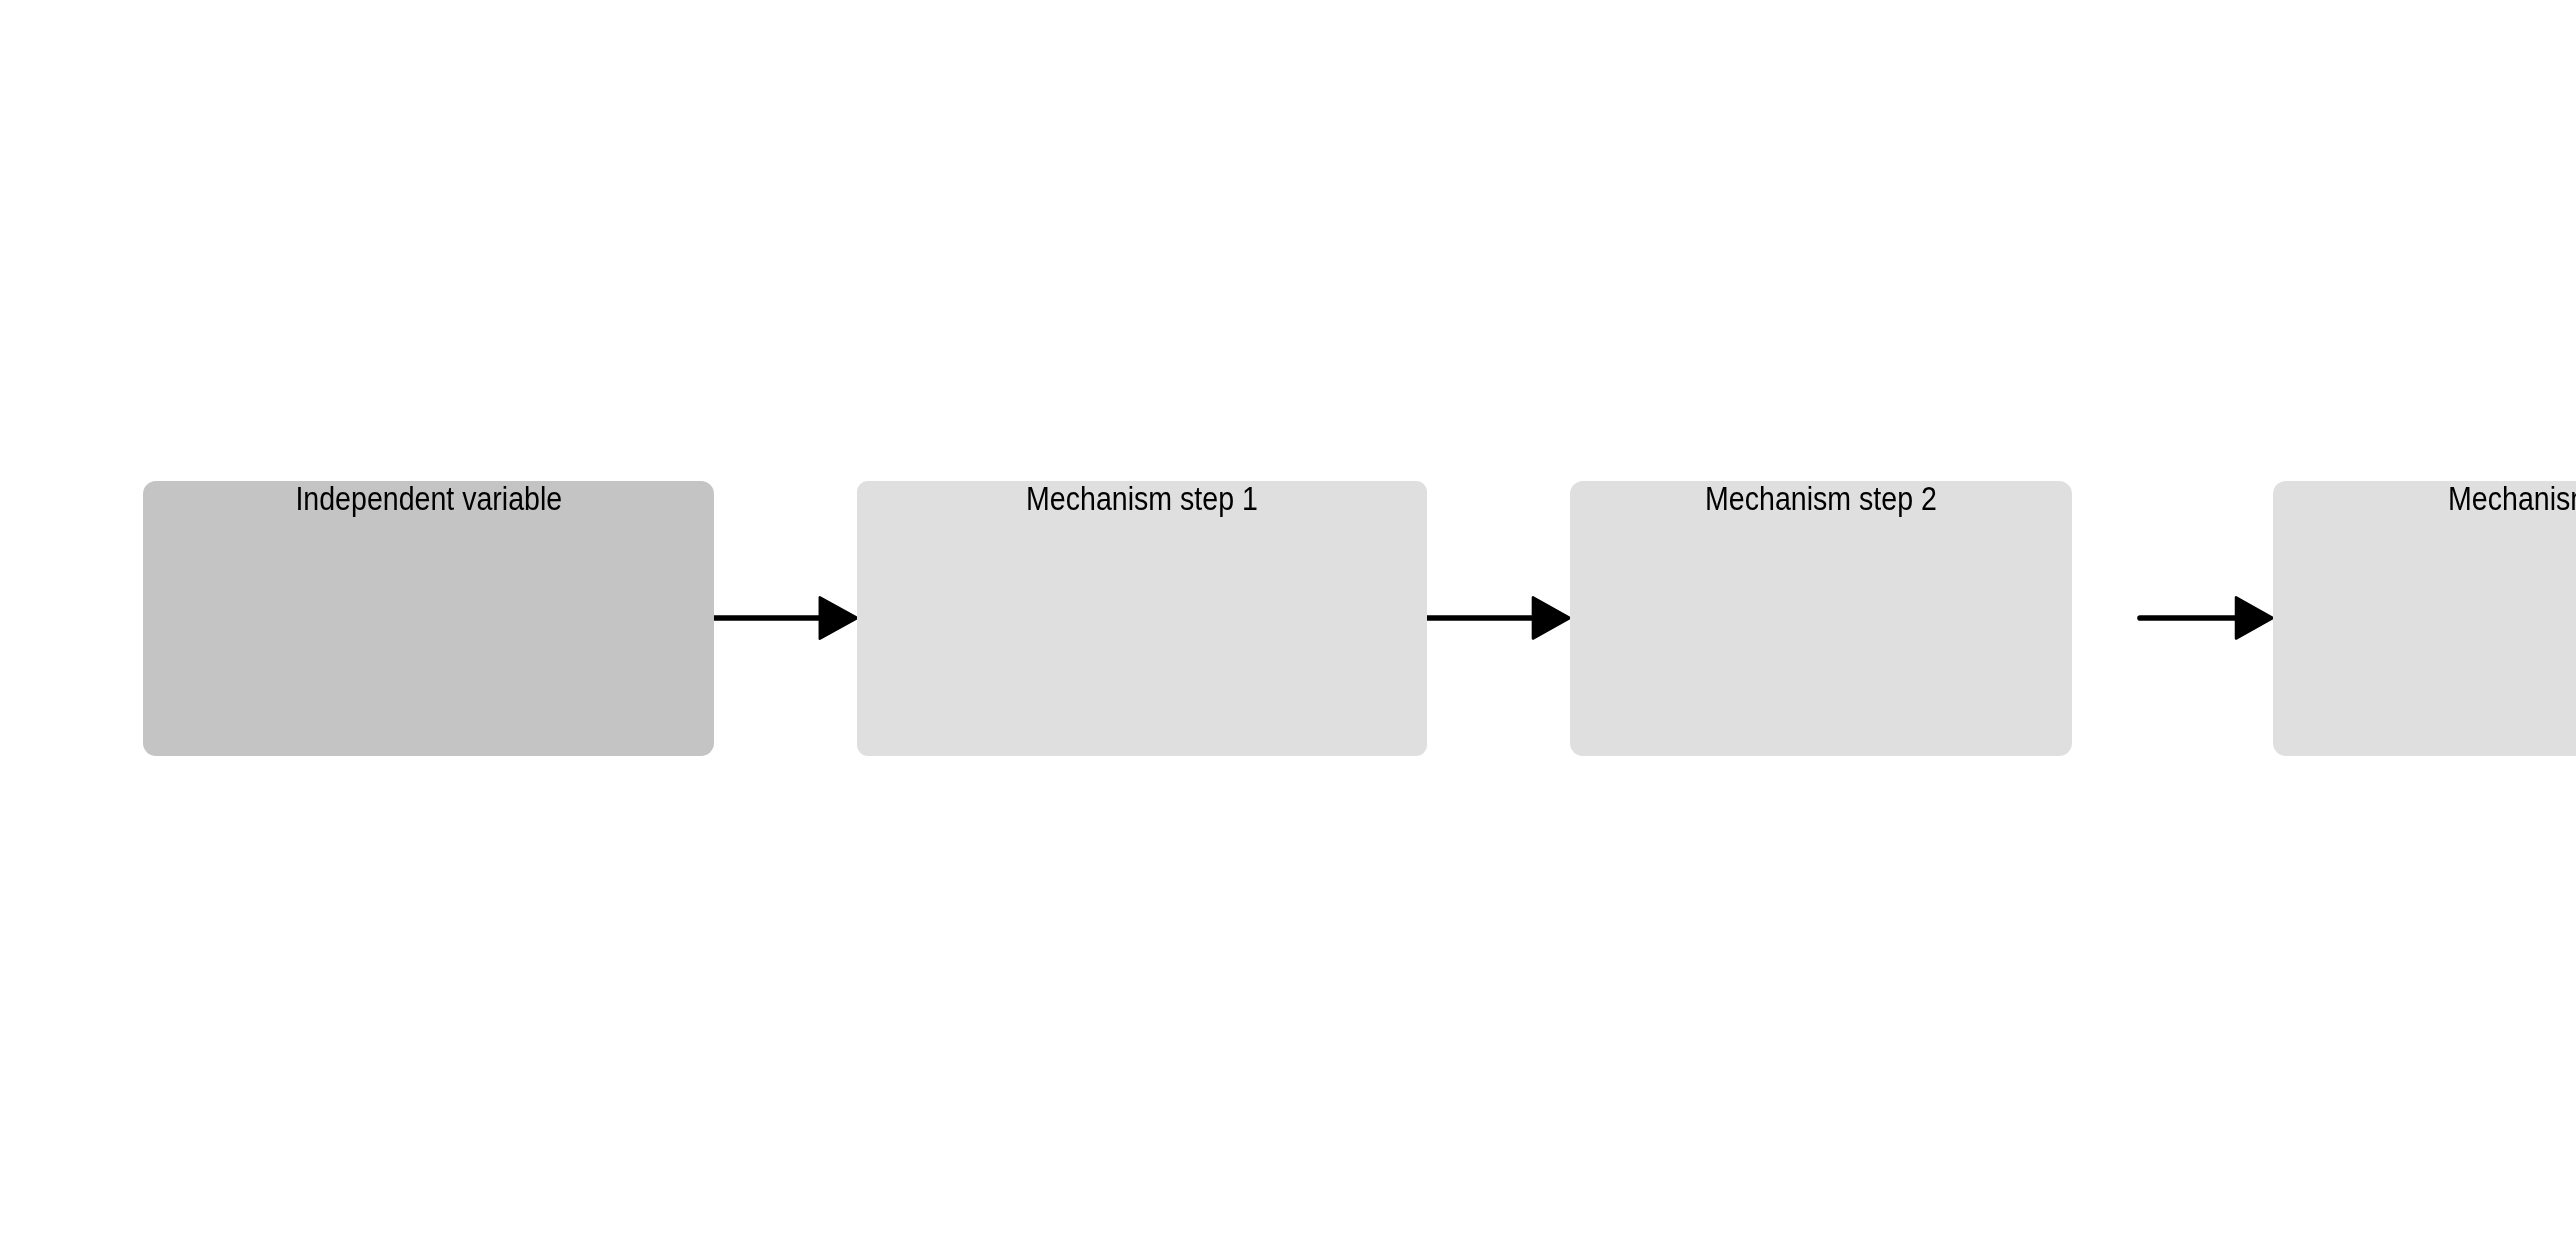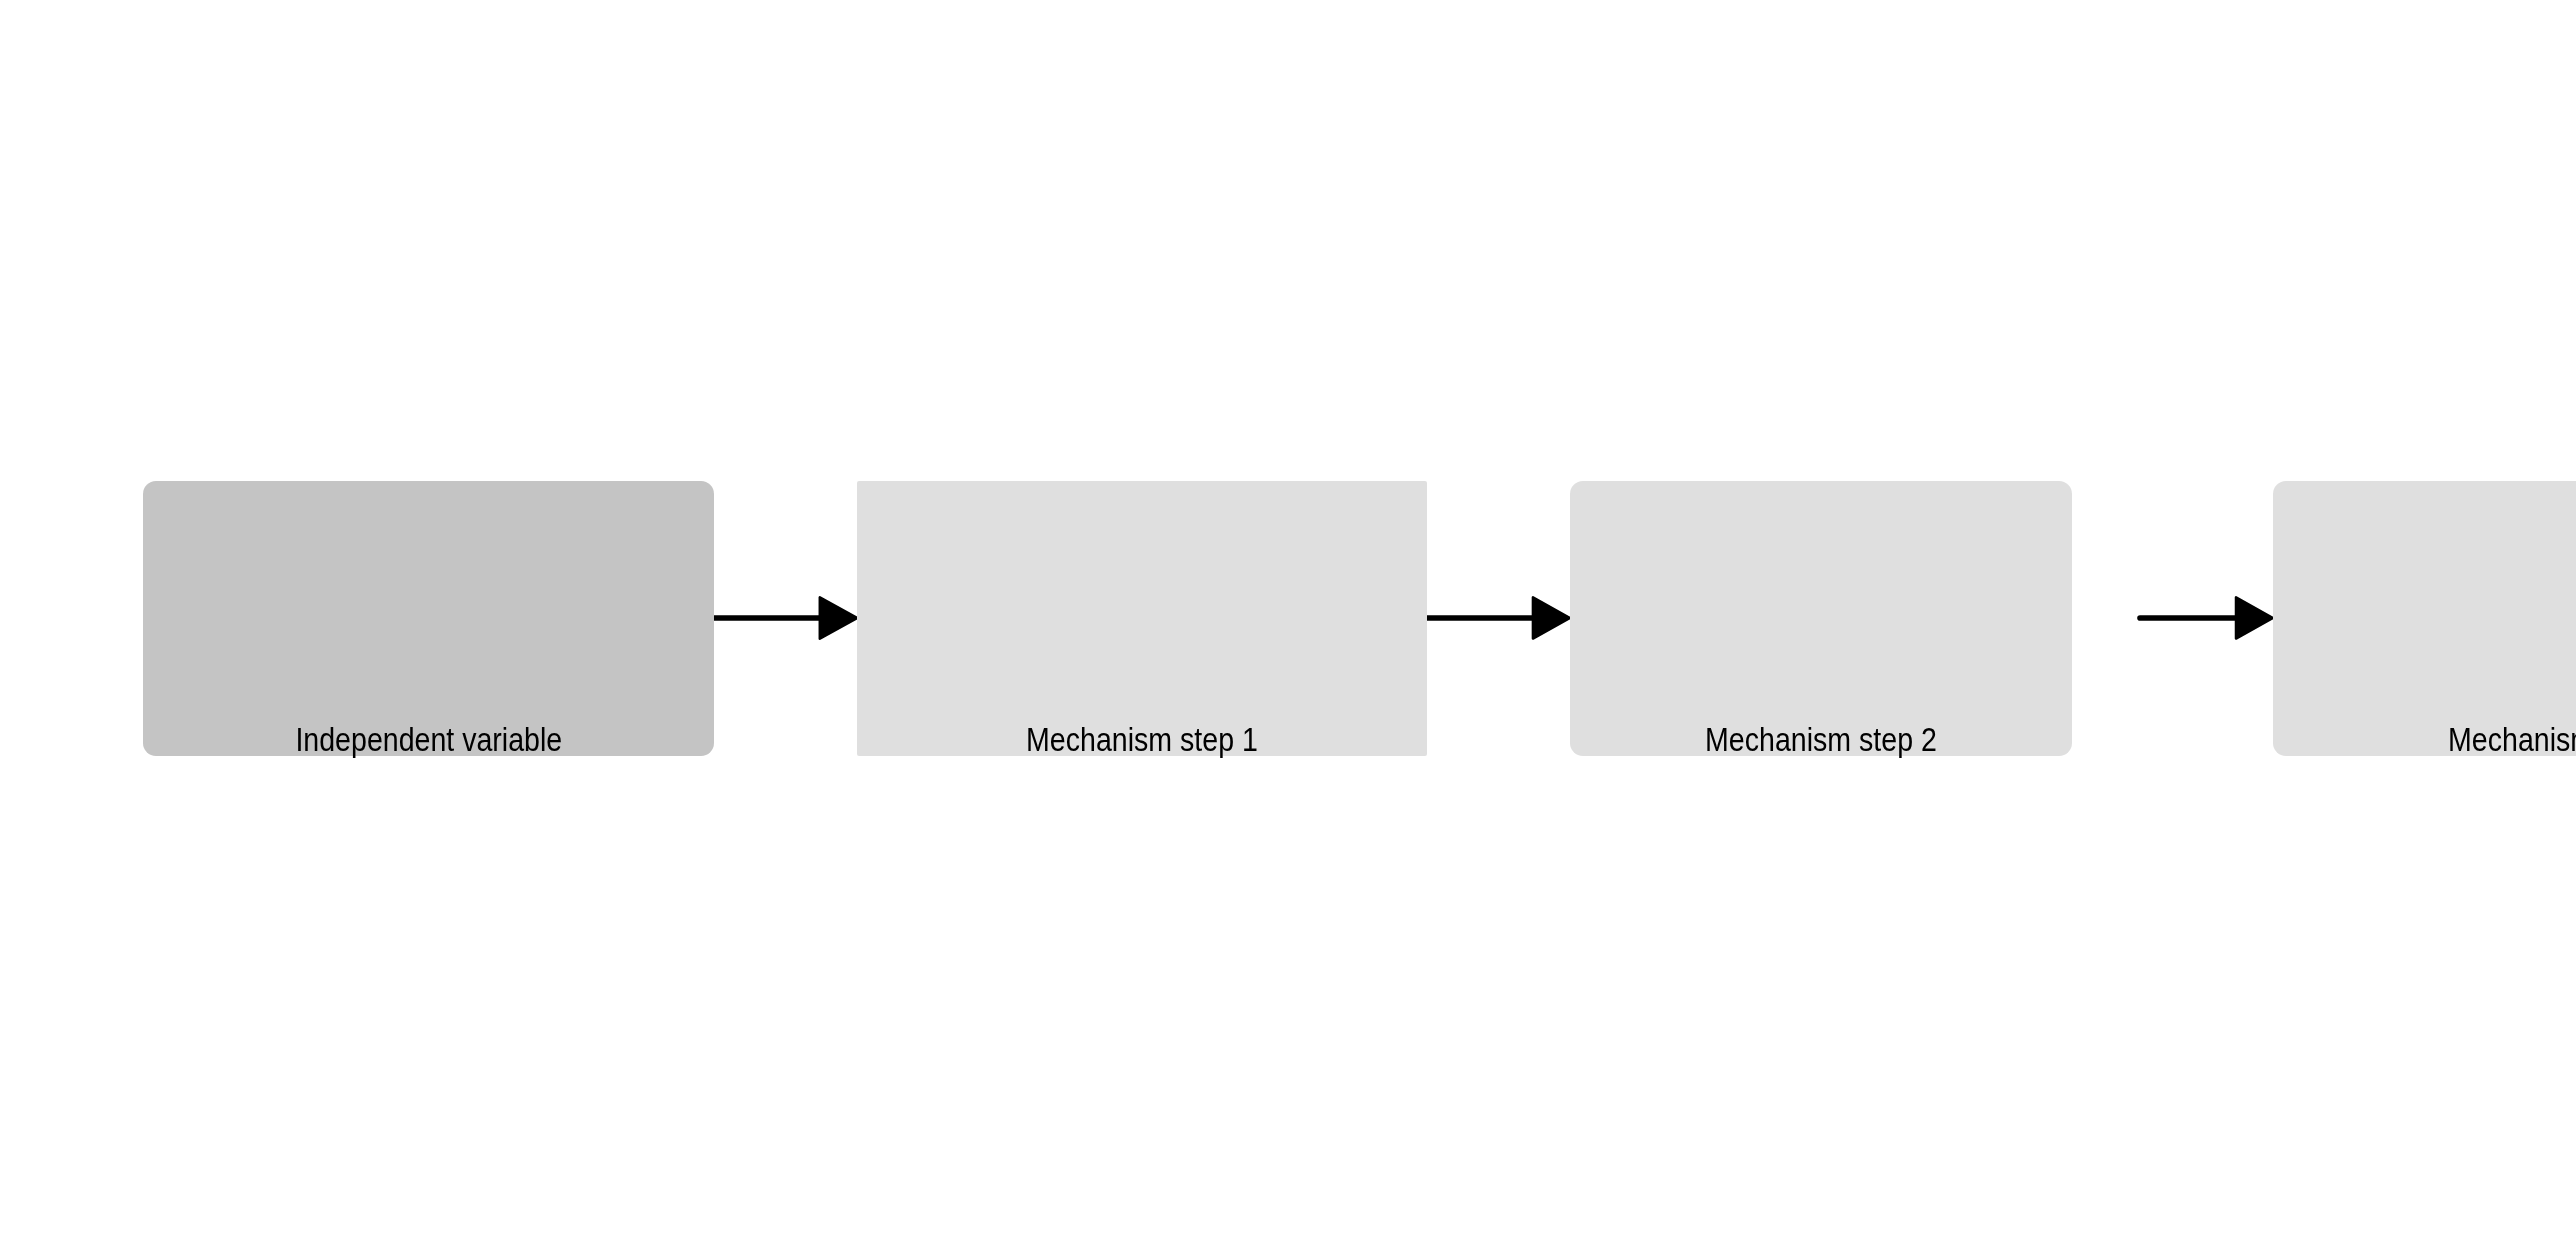--- a/index.html
+++ b/index.html
@@ -19,21 +19,21 @@
     width: 3709px;
     height: 1236px;
     background: #ffffff;
   }
 
   .node {
     position: absolute;
     box-sizing: border-box;
     border-radius: 13px;
     display: flex;
-    align-items: flex-end;
+    align-items: flex-start;
     justify-content: center;
     text-align: center;
   }
 
   .node-label {
     font-family: "Liberation Sans", "DejaVu Sans", sans-serif;
     font-size: 34px;
     line-height: 1;
     color: #000000;
     font-weight: 400;
@@ -71,21 +71,21 @@
     </div>
     <div class="edge" style="left: 2140px; top: 592px; width: 133px; height: 52px;">
       <svg width="133" height="52" viewBox="0 0 259 100">
         <line x1="0" y1="50" x2="191" y2="50" stroke="#000000" stroke-width="11" stroke-linecap="round"></line>
         <path d="M 259 50 L 187 10 L 187 90 Z" fill="#000000" stroke="#000000" stroke-width="5" stroke-linejoin="round"></path>
       </svg>
     </div>
     <div class="node" style="left: 143px; top: 481px; width: 571px; height: 275px; background: rgb(196, 196, 196); border-radius: 13px;">
       <span class="node-label" style="color: rgb(0, 0, 0);">Independent variable</span>
     </div>
-    <div class="node" style="left: 857px; top: 481px; width: 570px; height: 275px; background: rgb(223, 223, 223); border-radius: 2px;">
+    <div class="node" style="left: 857px; top: 481px; width: 570px; height: 275px; background: rgb(223, 223, 223); border-radius: 11px;">
       <span class="node-label" style="color: rgb(0, 0, 0);">Mechanism step 1</span>
     </div>
     <div class="node" style="left: 1570px; top: 481px; width: 502px; height: 275px; background: rgb(223, 223, 223); border-radius: 13px;">
       <span class="node-label" style="color: rgb(0, 0, 0);">Mechanism step 2</span>
     </div>
     <div class="node" style="left: 2273px; top: 481px; width: 581px; height: 275px; background: rgb(223, 223, 223); border-radius: 13px;">
       <span class="node-label" style="color: rgb(0, 0, 0);">Mechanism step 3</span>
     </div>
   </div>
 

